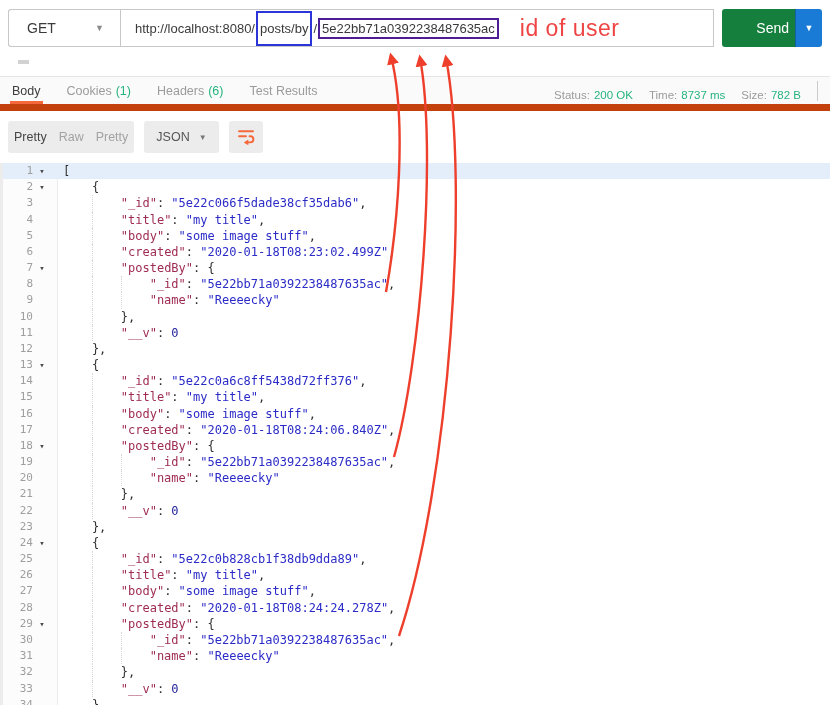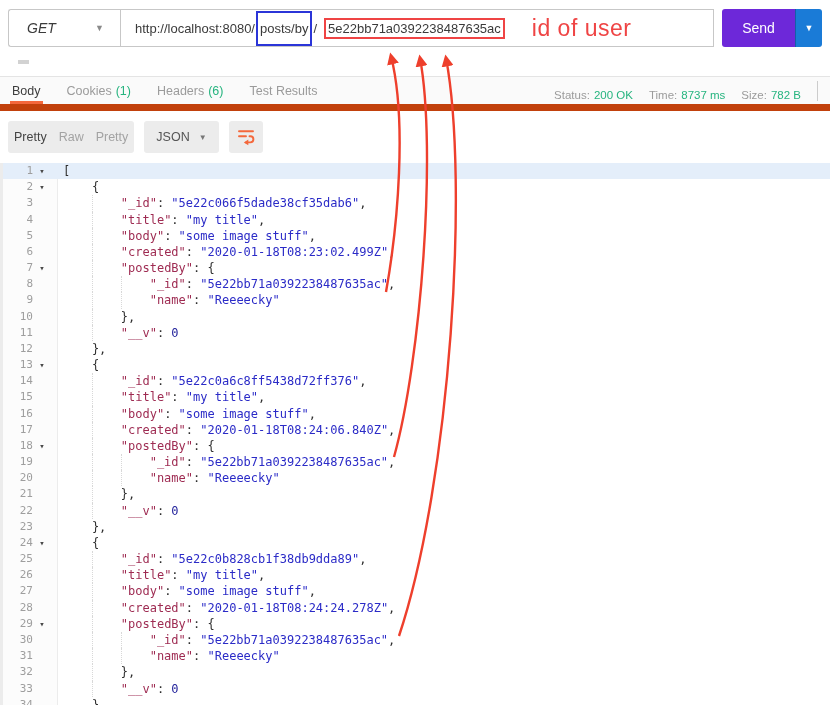--- a/index.html
+++ b/index.html
@@ -3,31 +3,31 @@
 <meta charset="utf-8">
 <style>
   html,body{margin:0;padding:0;background:#fff;}
   .page{position:relative;width:830px;height:705px;overflow:hidden;background:#fff;
         font-family:"Liberation Sans",sans-serif;color:#333;}
 
   
   .topbar{position:absolute;top:9px;left:8px;right:8px;height:38px;display:flex;align-items:stretch;}
   .method{width:112px;border:1px solid #c7c7c7;border-right:none;border-radius:3px 0 0 3px;
           background:#fff;display:flex;align-items:center;justify-content:space-between;
-          padding:0 16px 0 18px;font-size:14px;color:#3a3a3a;cursor:pointer;box-sizing:border-box;font-style:italic;}
+          padding:0 16px 0 18px;font-size:14px;color:#3a3a3a;cursor:pointer;box-sizing:border-box;}
   .method .caret{font-size:9px;color:#8a8a8a;}
   .url{flex:1;border:1px solid #c7c7c7;background:#fff;display:flex;align-items:center;
        padding-left:14px;font-size:13px;color:#3a3a3a;white-space:nowrap;overflow:hidden;box-sizing:border-box;}
   .u{display:inline-block;}
   .bluebox{border:2px solid #2b35d8;padding:8px 2px;margin:0 1px;}
-  .redbox{border:2px solid #ef4444;padding:1px 2px;margin:0 7px;}
+  .redbox{border:2px solid #4c1d95;padding:1px 2px;margin:0 1px;}
   .annot{color:#ef4444;font-size:23px;margin-left:20px;letter-spacing:.5px;}
   .send{display:flex;margin-left:8px;}
-  .send-main{border:none;background:#6d28d9;color:#fff;font-size:14px;width:73px;
-             border-radius:3px 0 0 3px;cursor:pointer;font-family:inherit;}
+  .send-main{border:none;background:#15803d;color:#fff;font-size:14px;width:73px;
+             border-radius:3px 0 0 3px;cursor:pointer;font-family:inherit;text-align:right;}
   .send-caret{border:none;background:#1a7bd7;color:#fff;width:27px;border-radius:0 3px 3px 0;
               border-left:1px solid rgba(0,0,0,.22);cursor:pointer;font-size:9px;}
   .tab-fragment{position:absolute;top:60px;left:18px;width:11px;height:4px;background:#d2d2d2;}
 
   
   .resphead{position:absolute;top:76px;left:0;right:0;height:35px;background:#fafafa;
             border-top:1px solid #e4e4e4;border-bottom:7px solid #c2410c;
             display:flex;align-items:center;justify-content:space-between;padding:0 8px 0 12px;box-sizing:border-box;}
   .rtabs{display:flex;align-items:center;height:100%;}
   .rtab{position:relative;height:100%;display:flex;align-items:center;margin-right:26px;

